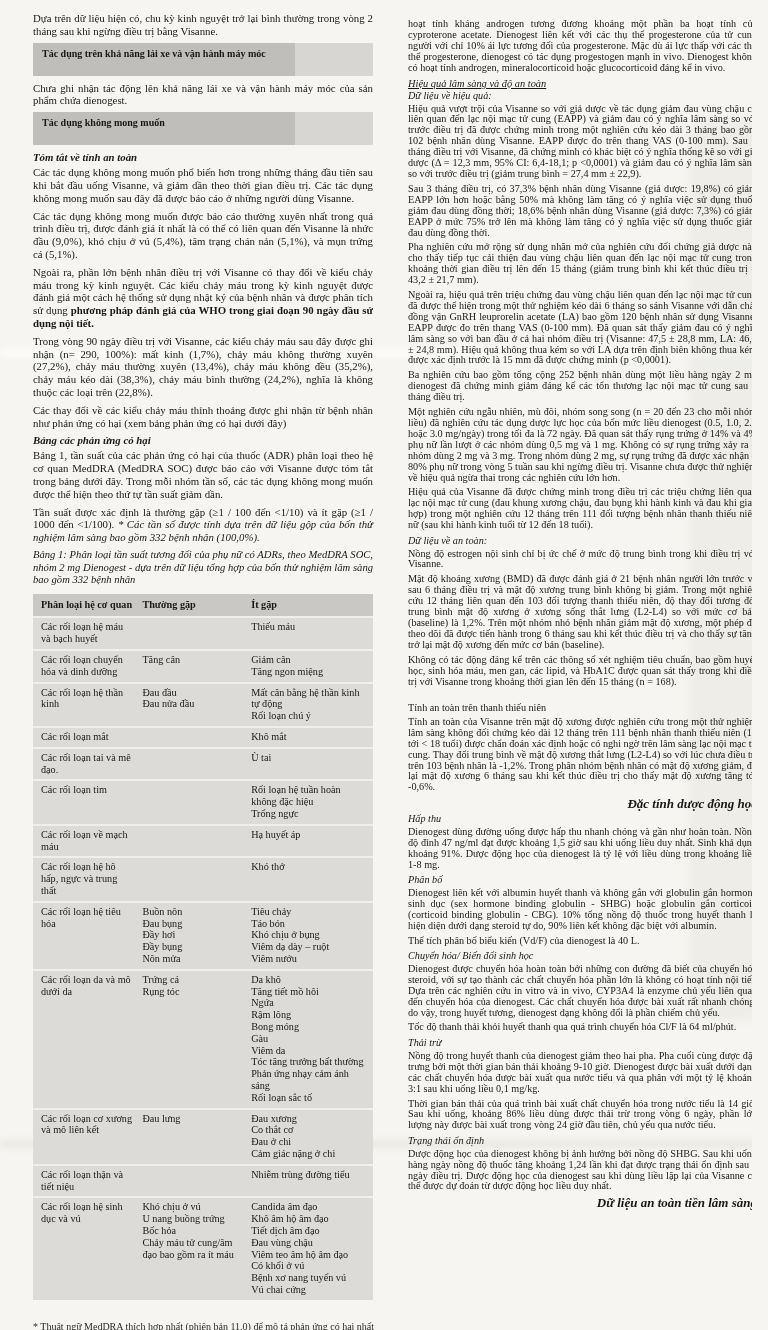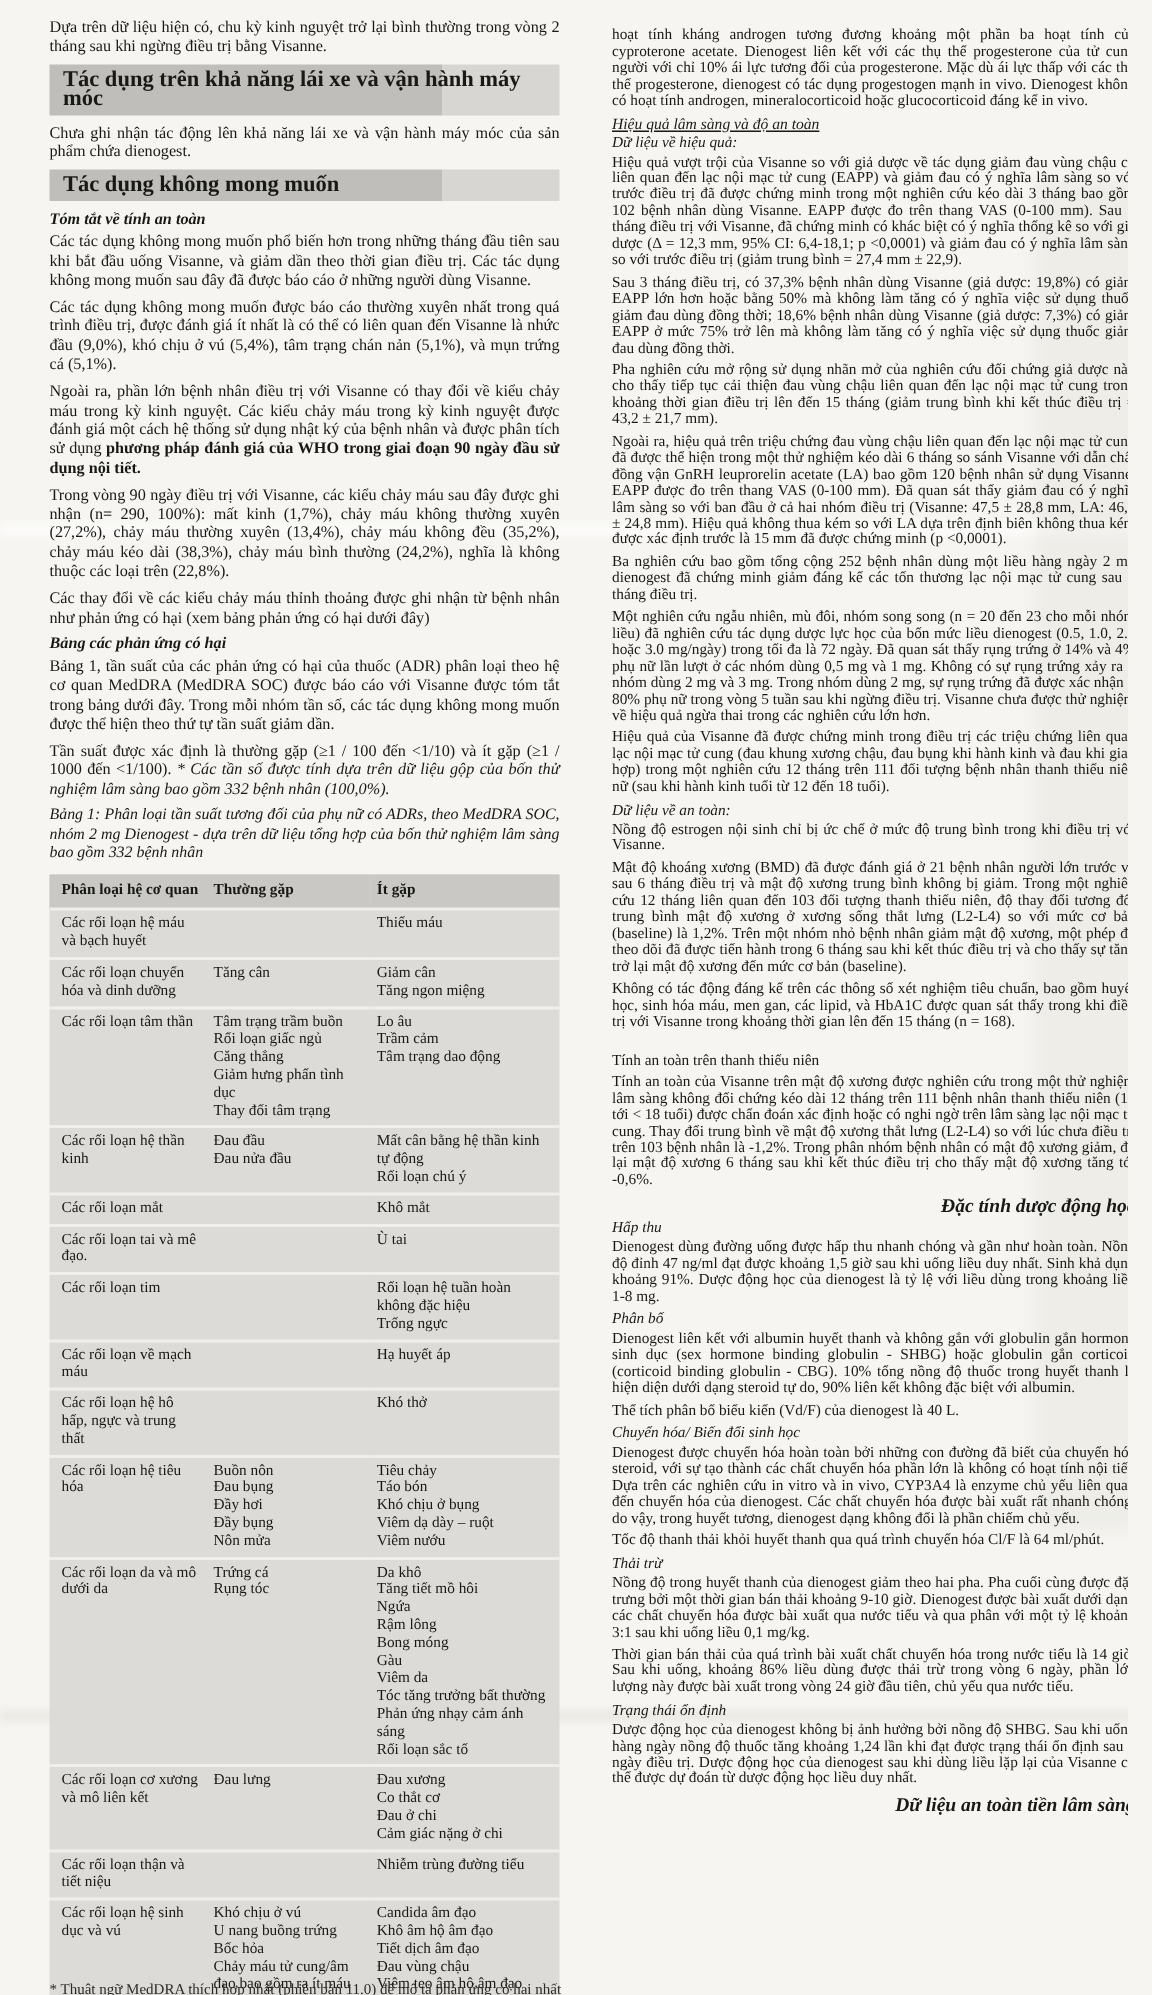--- a/index.html
+++ b/index.html
@@ -18,22 +18,22 @@
 
   .col{position:absolute;top:0;}
   .col-left{left:33px;width:340px;padding-top:12px;}
   .col-right{left:408px;width:349px;padding-top:19px;}
 
   .para{margin:0 0 5px 0;font-size:10.8px;line-height:12.8px;text-align:justify;}
   .col-right .para{font-size:10.2px;line-height:10.9px;margin:0 0 4px 0;}
 
   .secbar{
     background:linear-gradient(90deg,#bfbeba 0,#bfbeba 77%,#d7d6d2 77%,#d7d6d2 100%);
-    font-weight:bold;font-size:15px;line-height:13px;
-    padding:4px 4px 4px 9px;margin:3px 0 6px 0;
+    font-weight:bold;font-size:10px;line-height:13px;
+    padding:4px 4px 16px 9px;margin:3px 0 6px 0;
   }
   .h-bi{font-weight:bold;font-style:italic;font-size:10.8px;line-height:13px;margin:2px 0 2px 0;}
   .col-right .h-bi{font-size:13px;margin:3px 0 3px 0;text-align:right;}
   .h-i{font-style:italic;font-size:10.2px;line-height:11.5px;margin:1px 0 2px 0;}
   .h-iu{font-style:italic;text-decoration:underline;font-size:10.4px;line-height:11.5px;margin:2px 0 1px 0;}
   .h-plain{font-size:10.2px;line-height:11.5px;margin:15px 0 3px 0;}
   .caption{font-style:italic;font-size:10.6px;line-height:12.6px;margin:0 0 7px 0;text-align:justify;}
   .it{font-style:italic;margin-top:31px;}
   .bd{font-weight:bold;}
 
@@ -108,31 +108,20 @@
         <tr>
           <td class="soc">Các rối loạn hệ máu và bạch huyết</td>
           <td class="c2"></td>
           <td class="c3">Thiếu máu</td>
         </tr>
         <tr>
           <td class="soc">Các rối loạn chuyển hóa và dinh dưỡng</td>
           <td class="c2">Tăng cân</td>
           <td class="c3">Giảm cân
 Tăng ngon miệng</td>
-        </tr>
-        <tr>
-          <td class="soc">Các rối loạn tâm thần</td>
-          <td class="c2">Tâm trạng trầm buồn
-Rối loạn giấc ngủ
-Căng thẳng
-Giảm hưng phấn tình dục
-Thay đổi tâm trạng</td>
-          <td class="c3">Lo âu
-Trầm cảm
-Tâm trạng dao động</td>
         </tr>
         <tr>
           <td class="soc">Các rối loạn hệ thần kinh</td>
           <td class="c2">Đau đầu
 Đau nửa đầu</td>
           <td class="c3">Mất cân bằng hệ thần kinh tự động
 Rối loạn chú ý</td>
         </tr>
         <tr>
           <td class="soc">Các rối loạn mắt</td>

